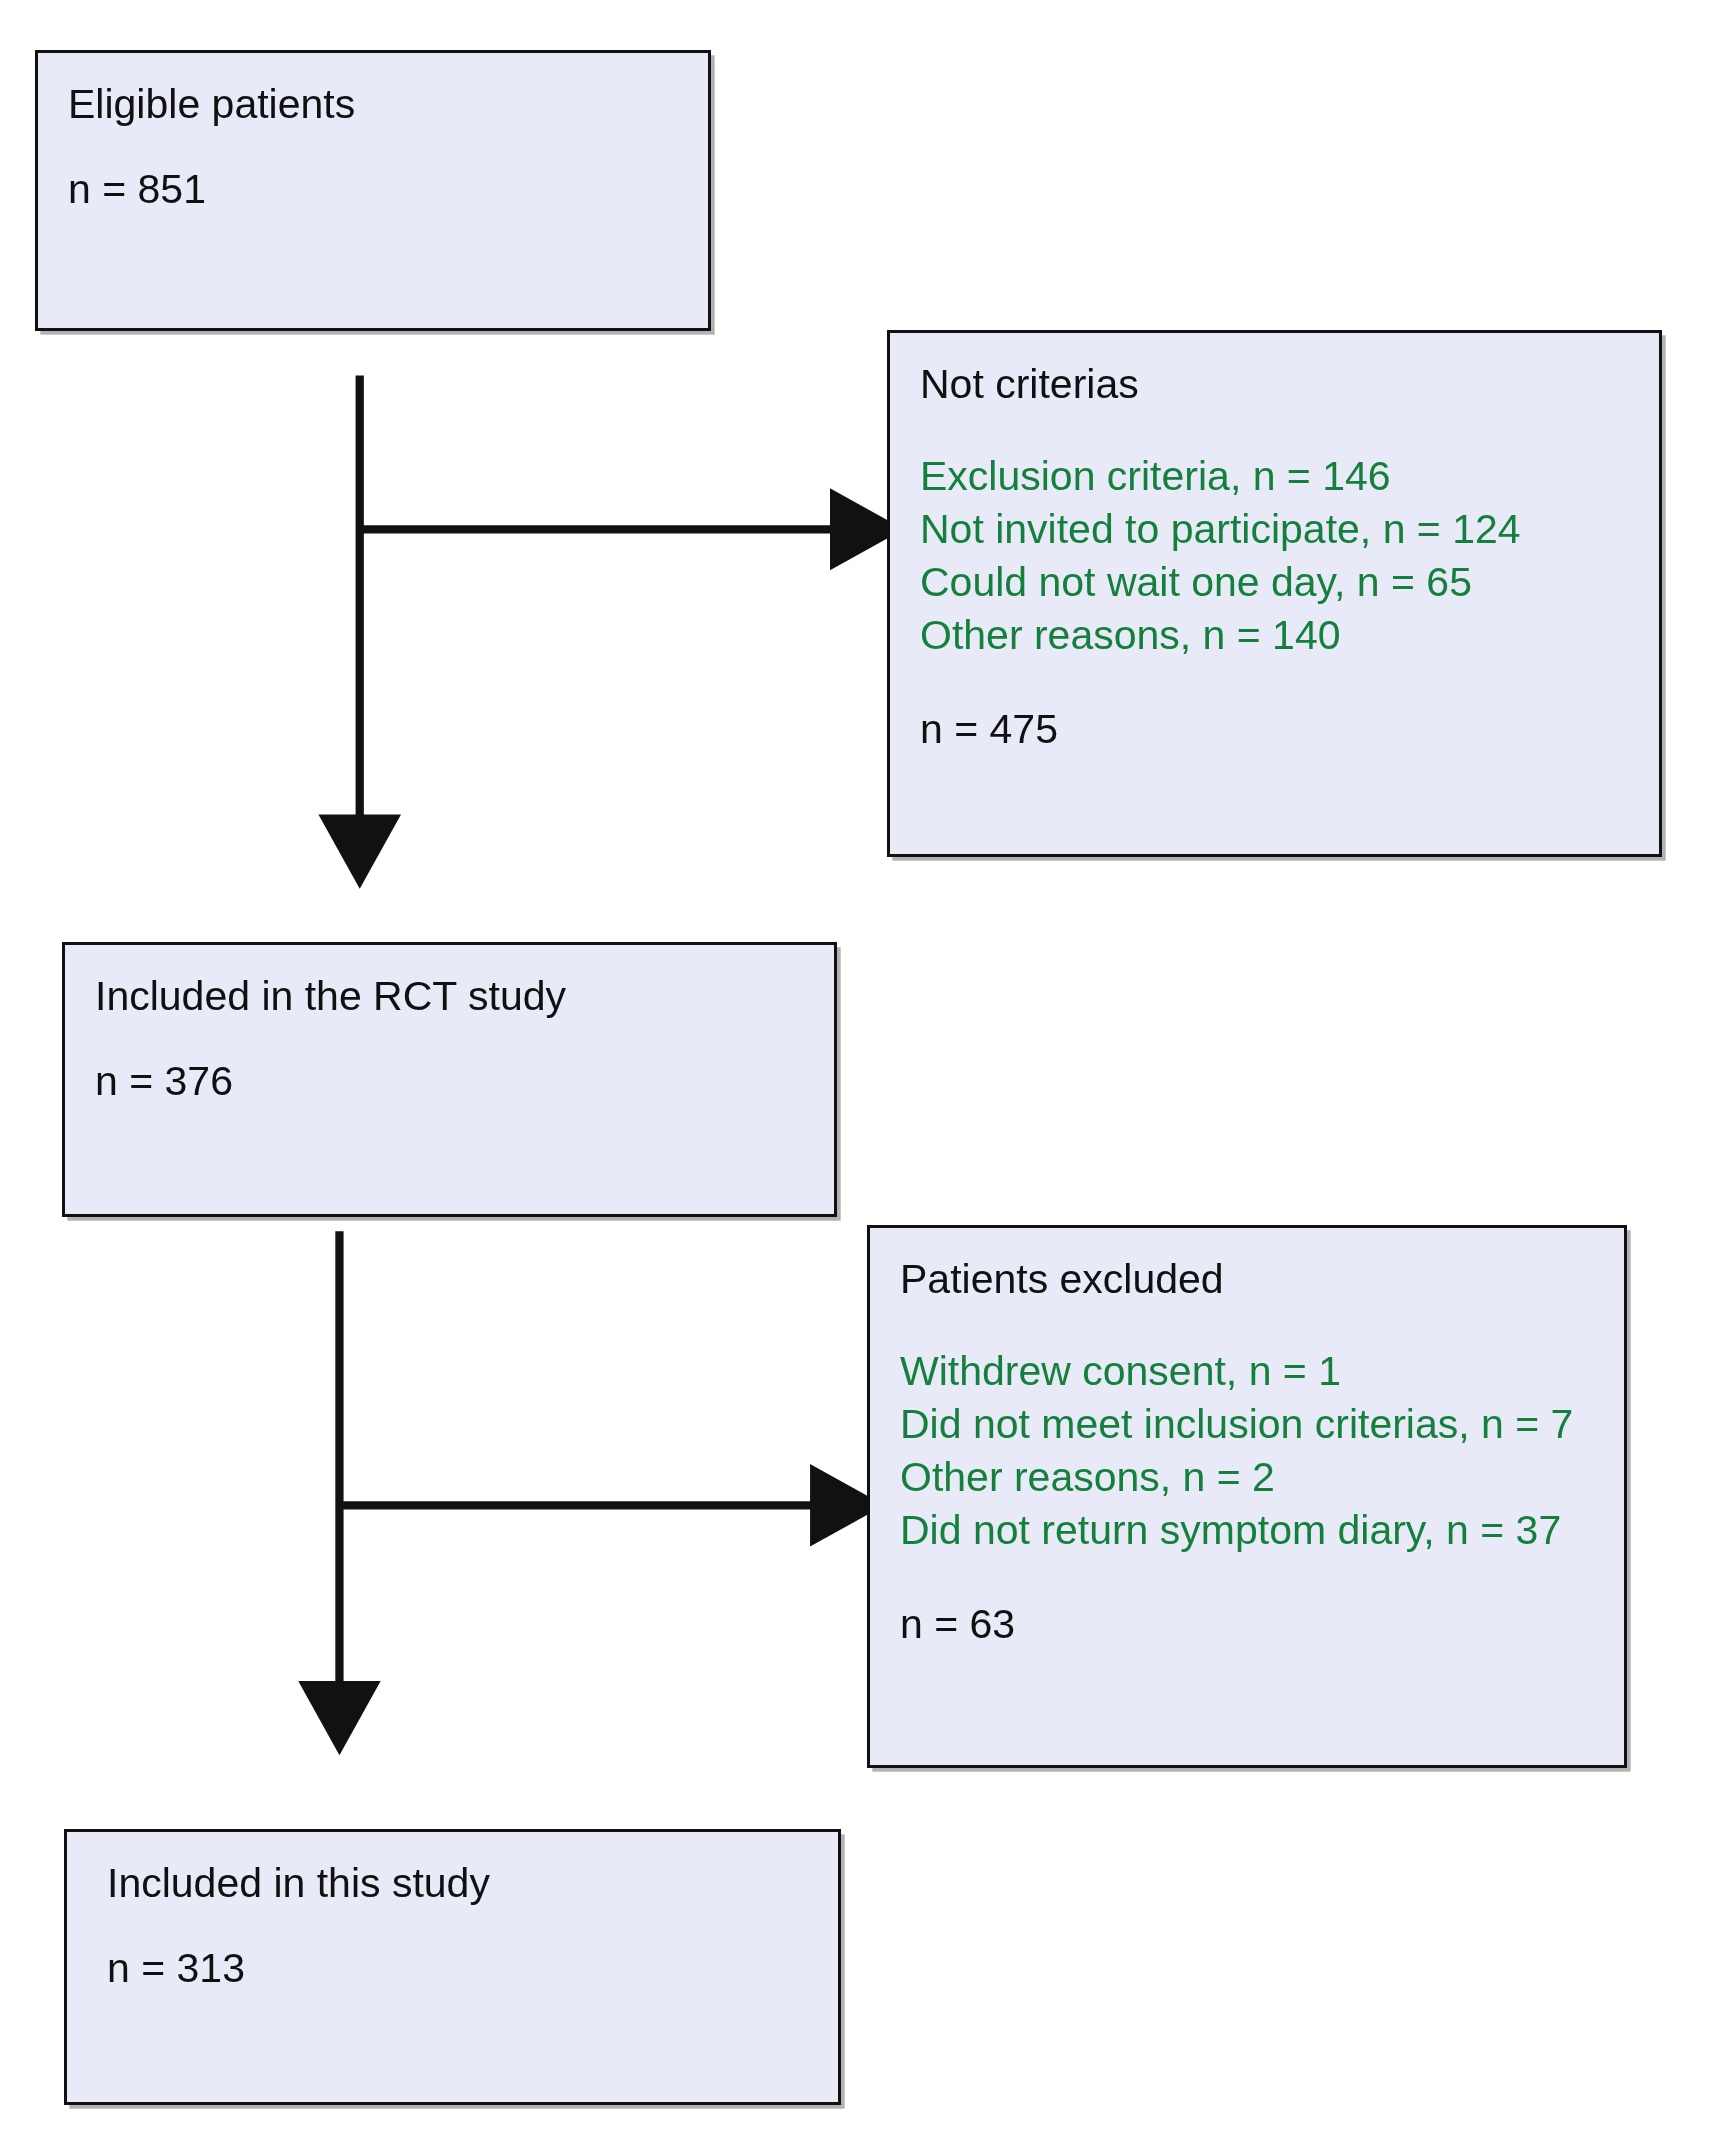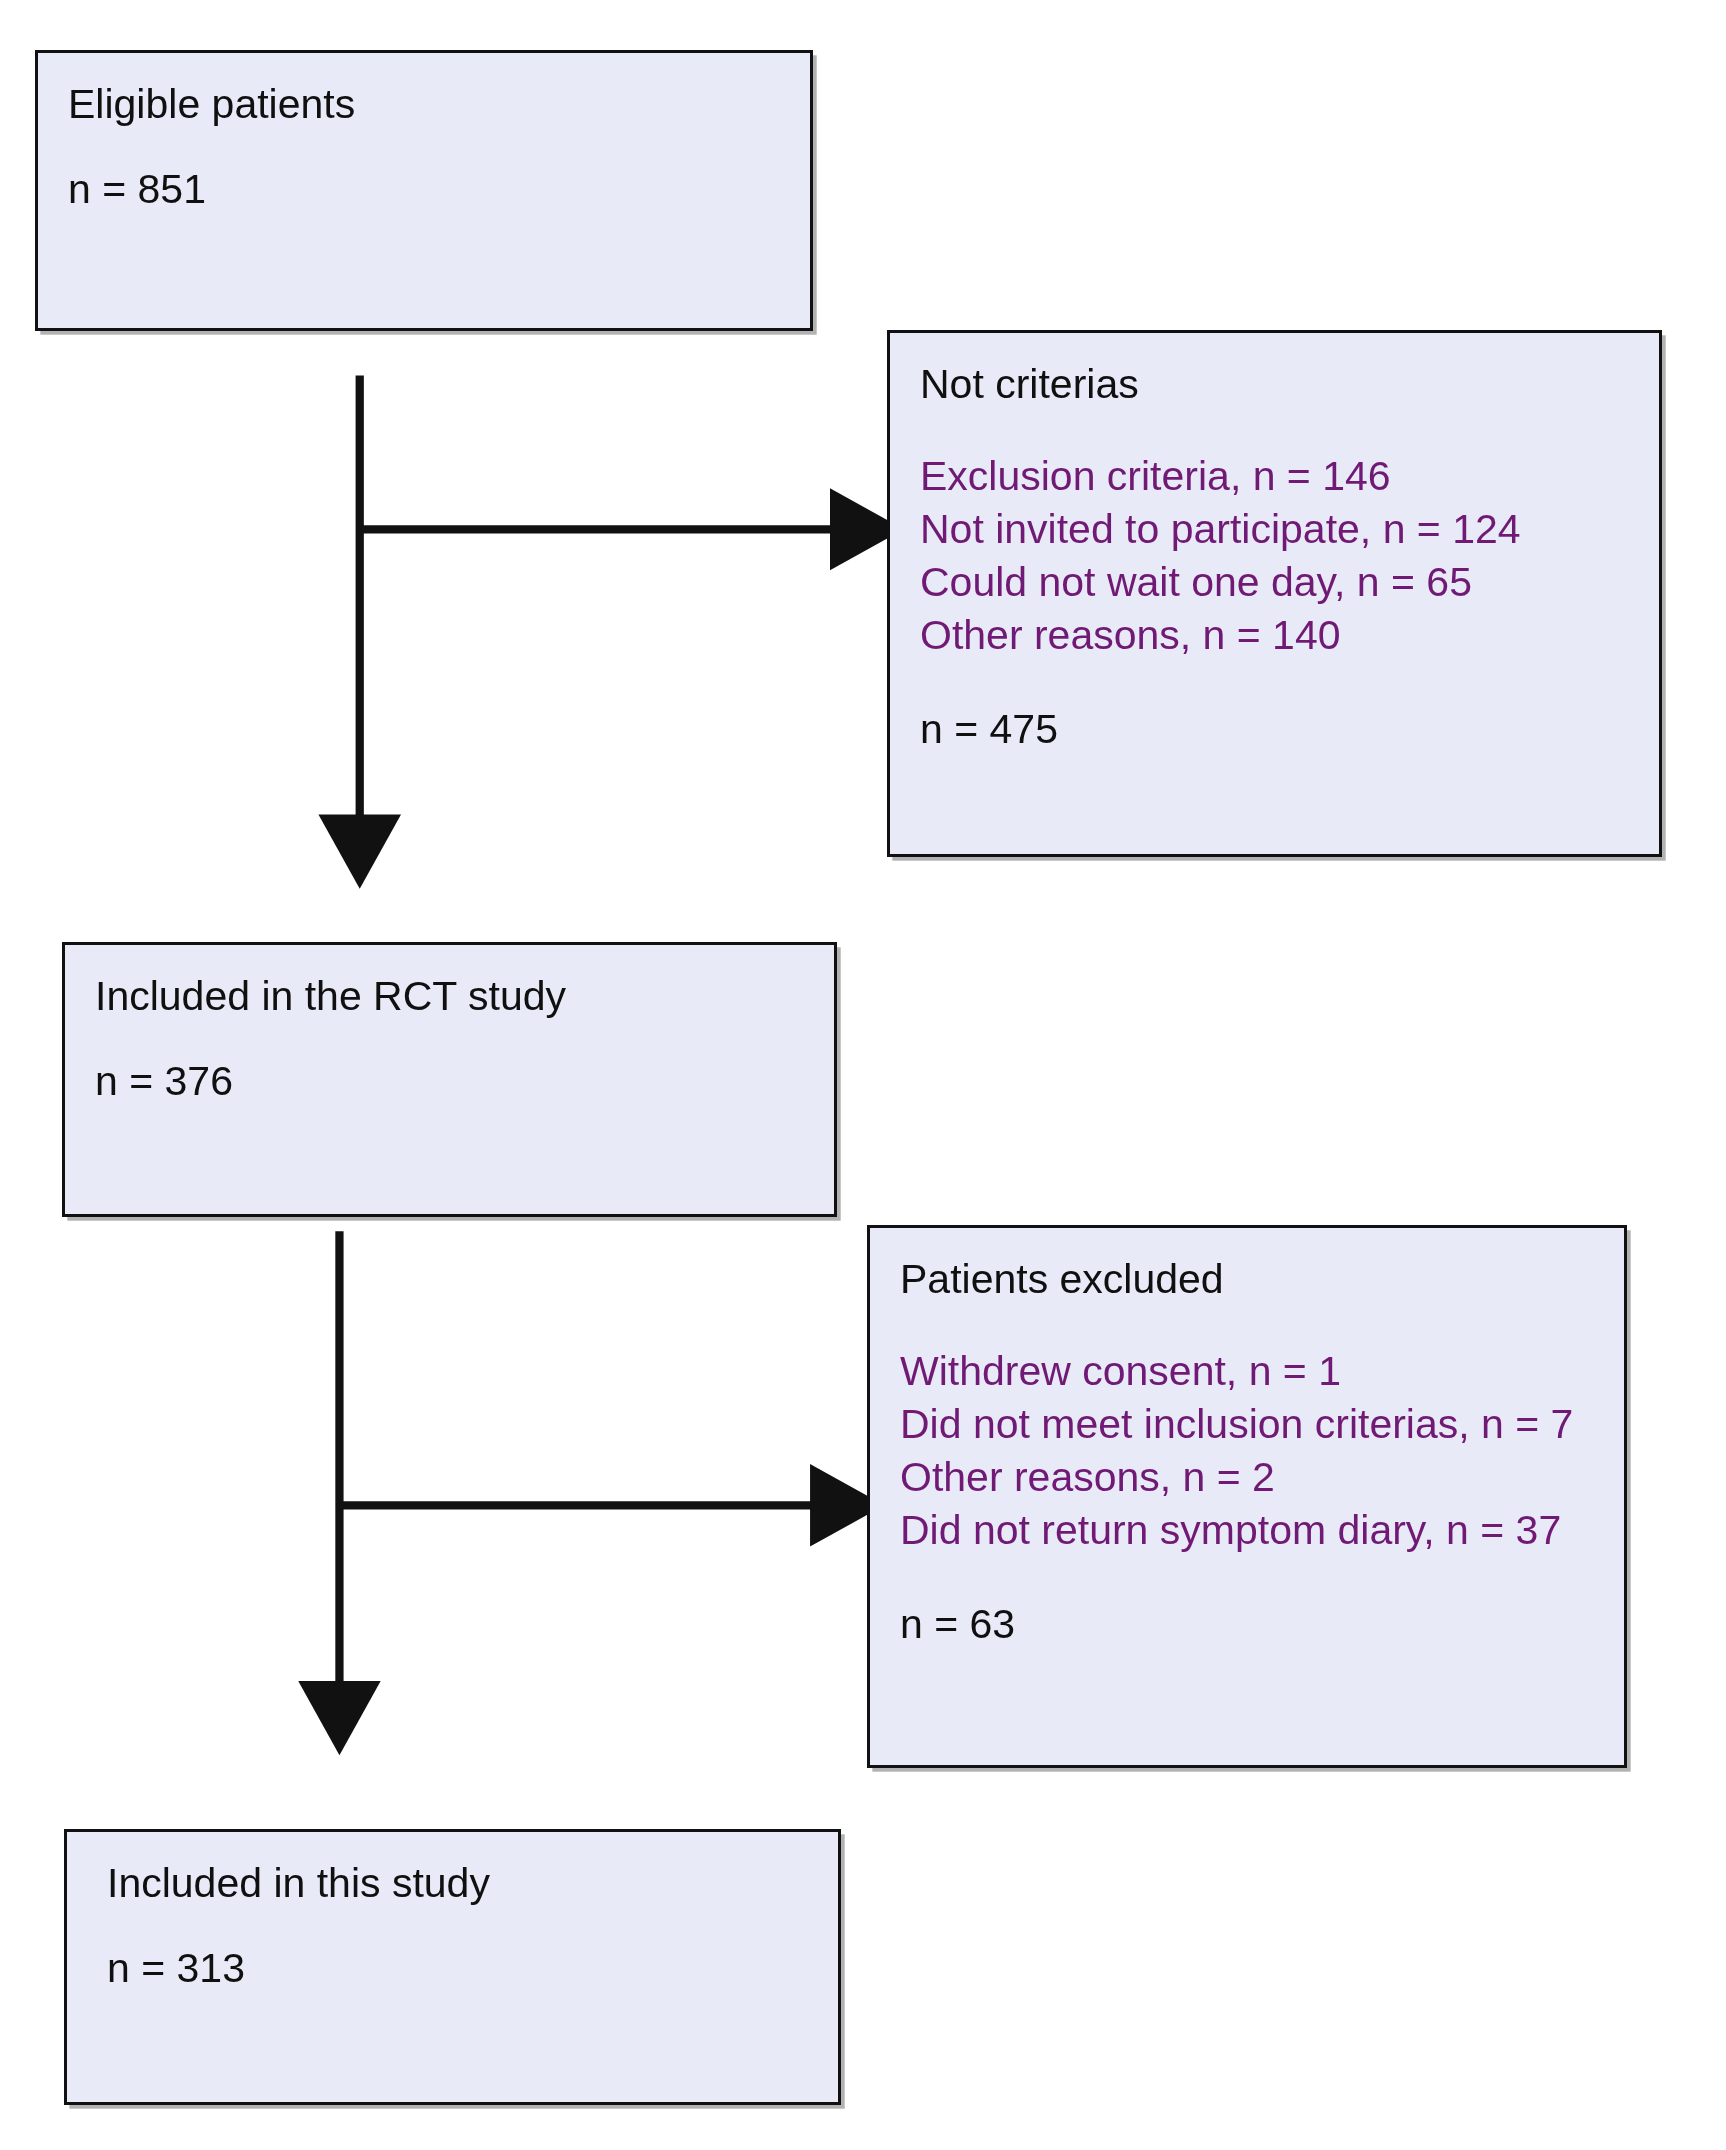--- a/index.html
+++ b/index.html
@@ -42,33 +42,33 @@
   .gap-sm { height: 35px; }
   .gap-md { height: 41px; }
   .reason-list {
     margin: 0;
     padding: 0;
     list-style: none;
   }
   .reason-list li {
     font-size: 41px;
     line-height: 1.30;
-    color: #701a75;
+    color: #15803d;
     white-space: pre;
   }
   .arrow-layer {
     position: absolute;
     left: 0;
     top: 0;
     width: 1727px;
     height: 2151px;
     pointer-events: none;
   }
   
-  #box-eligible   { left: 35px;   top: 50px;   width: 778px; height: 281px; }
+  #box-eligible   { left: 35px;   top: 50px;   width: 676px; height: 281px; }
   #box-notincl    { left: 887px; top: 330px;  width: 775px; height: 527px; }
   #box-rct        { left: 62px;   top: 902px; width: 775px; height: 275px; margin-top: 40px; }
   #box-excluded   { left: 867px; top: 1225px; width: 760px; height: 543px; }
   #box-thisstudy  { left: 64px;   top: 1829px; width: 777px; height: 276px; padding-left: 10px; }
 </style>
 </head>
 <body>
 
 <div id="flowchart">
 

